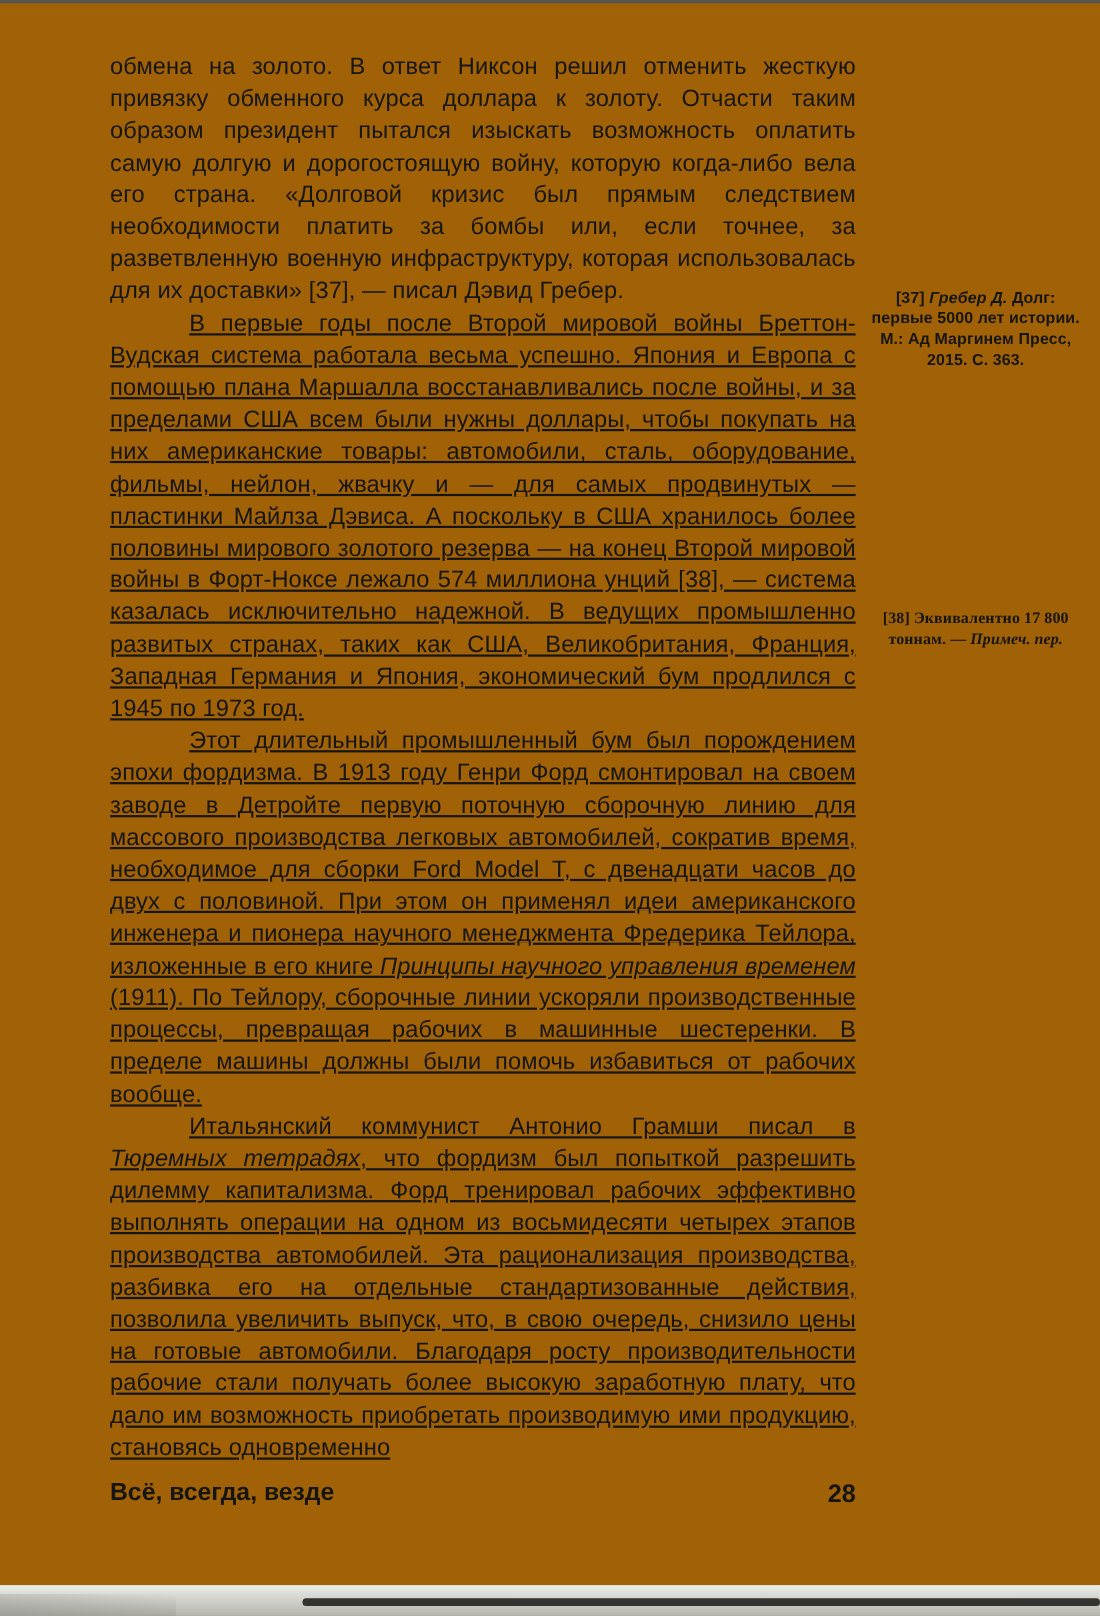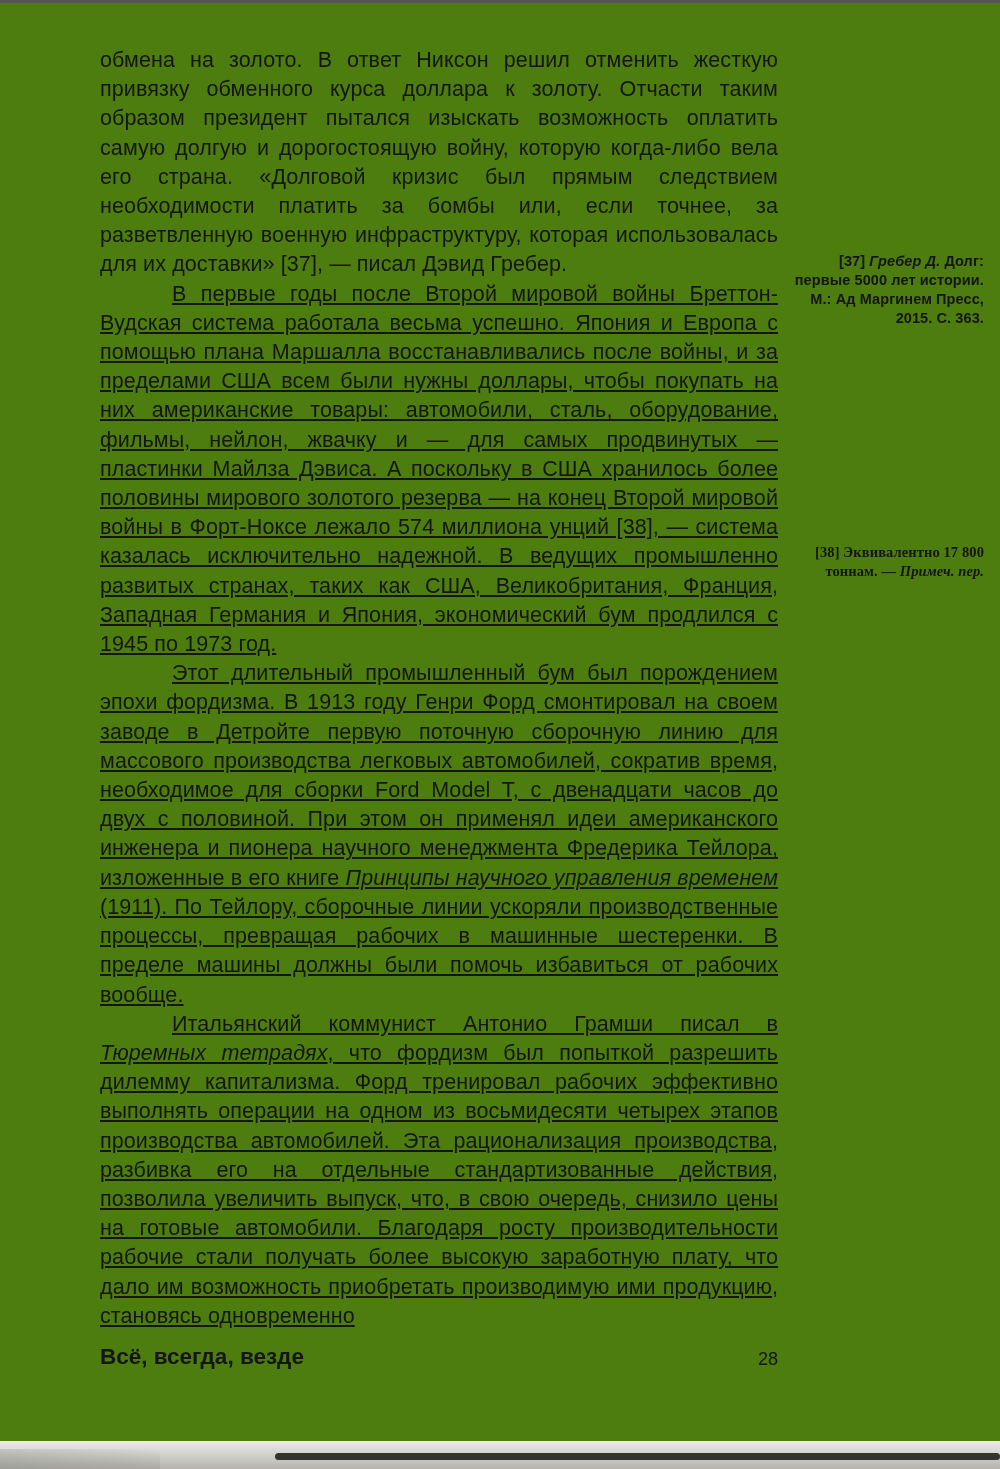--- a/index.html
+++ b/index.html
@@ -8,21 +8,21 @@
     height: 1469px;
     position: relative;
     background: #f4f4f0;
     font-family: "Liberation Sans", sans-serif;
     color: #151513;
     overflow: hidden;
   }
   .page {
     position: absolute;
     inset: 0;
-    background: #4d7c0f;
+    background: #a16207;
   }
   
   .scan-edge-top {
     position: absolute;
     top: 0; left: 0;
     width: 100%; height: 3px;
     background: #56564f;
   }
   .scan-edge-bottom {
     position: absolute;
@@ -61,41 +61,42 @@
   .body-text p.indent { text-indent: 72px; text-decoration: underline; }
   .italic { font-style: italic; }
   
   .margin-notes .note {
     position: absolute;
     left: 790px;
     width: 194px;
     font-size: 14.5px;
     line-height: 19px;
     font-weight: bold;
-    text-align: right;
+    text-align: center;
     letter-spacing: .1px;
+    margin-top: 10px;
   }
   .note-0 { top: 252px; }
   .note-1 { top: 543px; font-family: Liberation Serif, serif; }
   
   .footer {
     position: absolute;
     left: 100px; top: 1344px;
     width: 678px;
     display: flex;
     justify-content: space-between;
-    align-items: flex-end;
+    align-items: flex-start;
   }
   .running-title {
     font-weight: bold;
     font-size: 22.5px;
   }
   .page-number {
-    font-size: 18px;
-    font-weight: normal;
+    font-size: 23px;
+    font-weight: bold;
   }
 </style>
 </head>
 <body>
 
 <div class="page">
   <div class="scan-edge-top"></div>
 
   <div class="body-text">
       <p><span>обмена на золото. В ответ Никсон решил отменить жесткую привязку обменного курса доллара к золоту. Отчасти таким образом президент пытался изыскать возможность оплатить самую долгую и дорогостоящую войну, которую когда-либо вела его страна. «Долговой кризис был прямым следствием необходимости платить за бомбы или, если точнее, за разветвленную военную инфраструктуру, которая использовалась для их доставки» [37], — писал Дэвид Гребер.</span></p>

